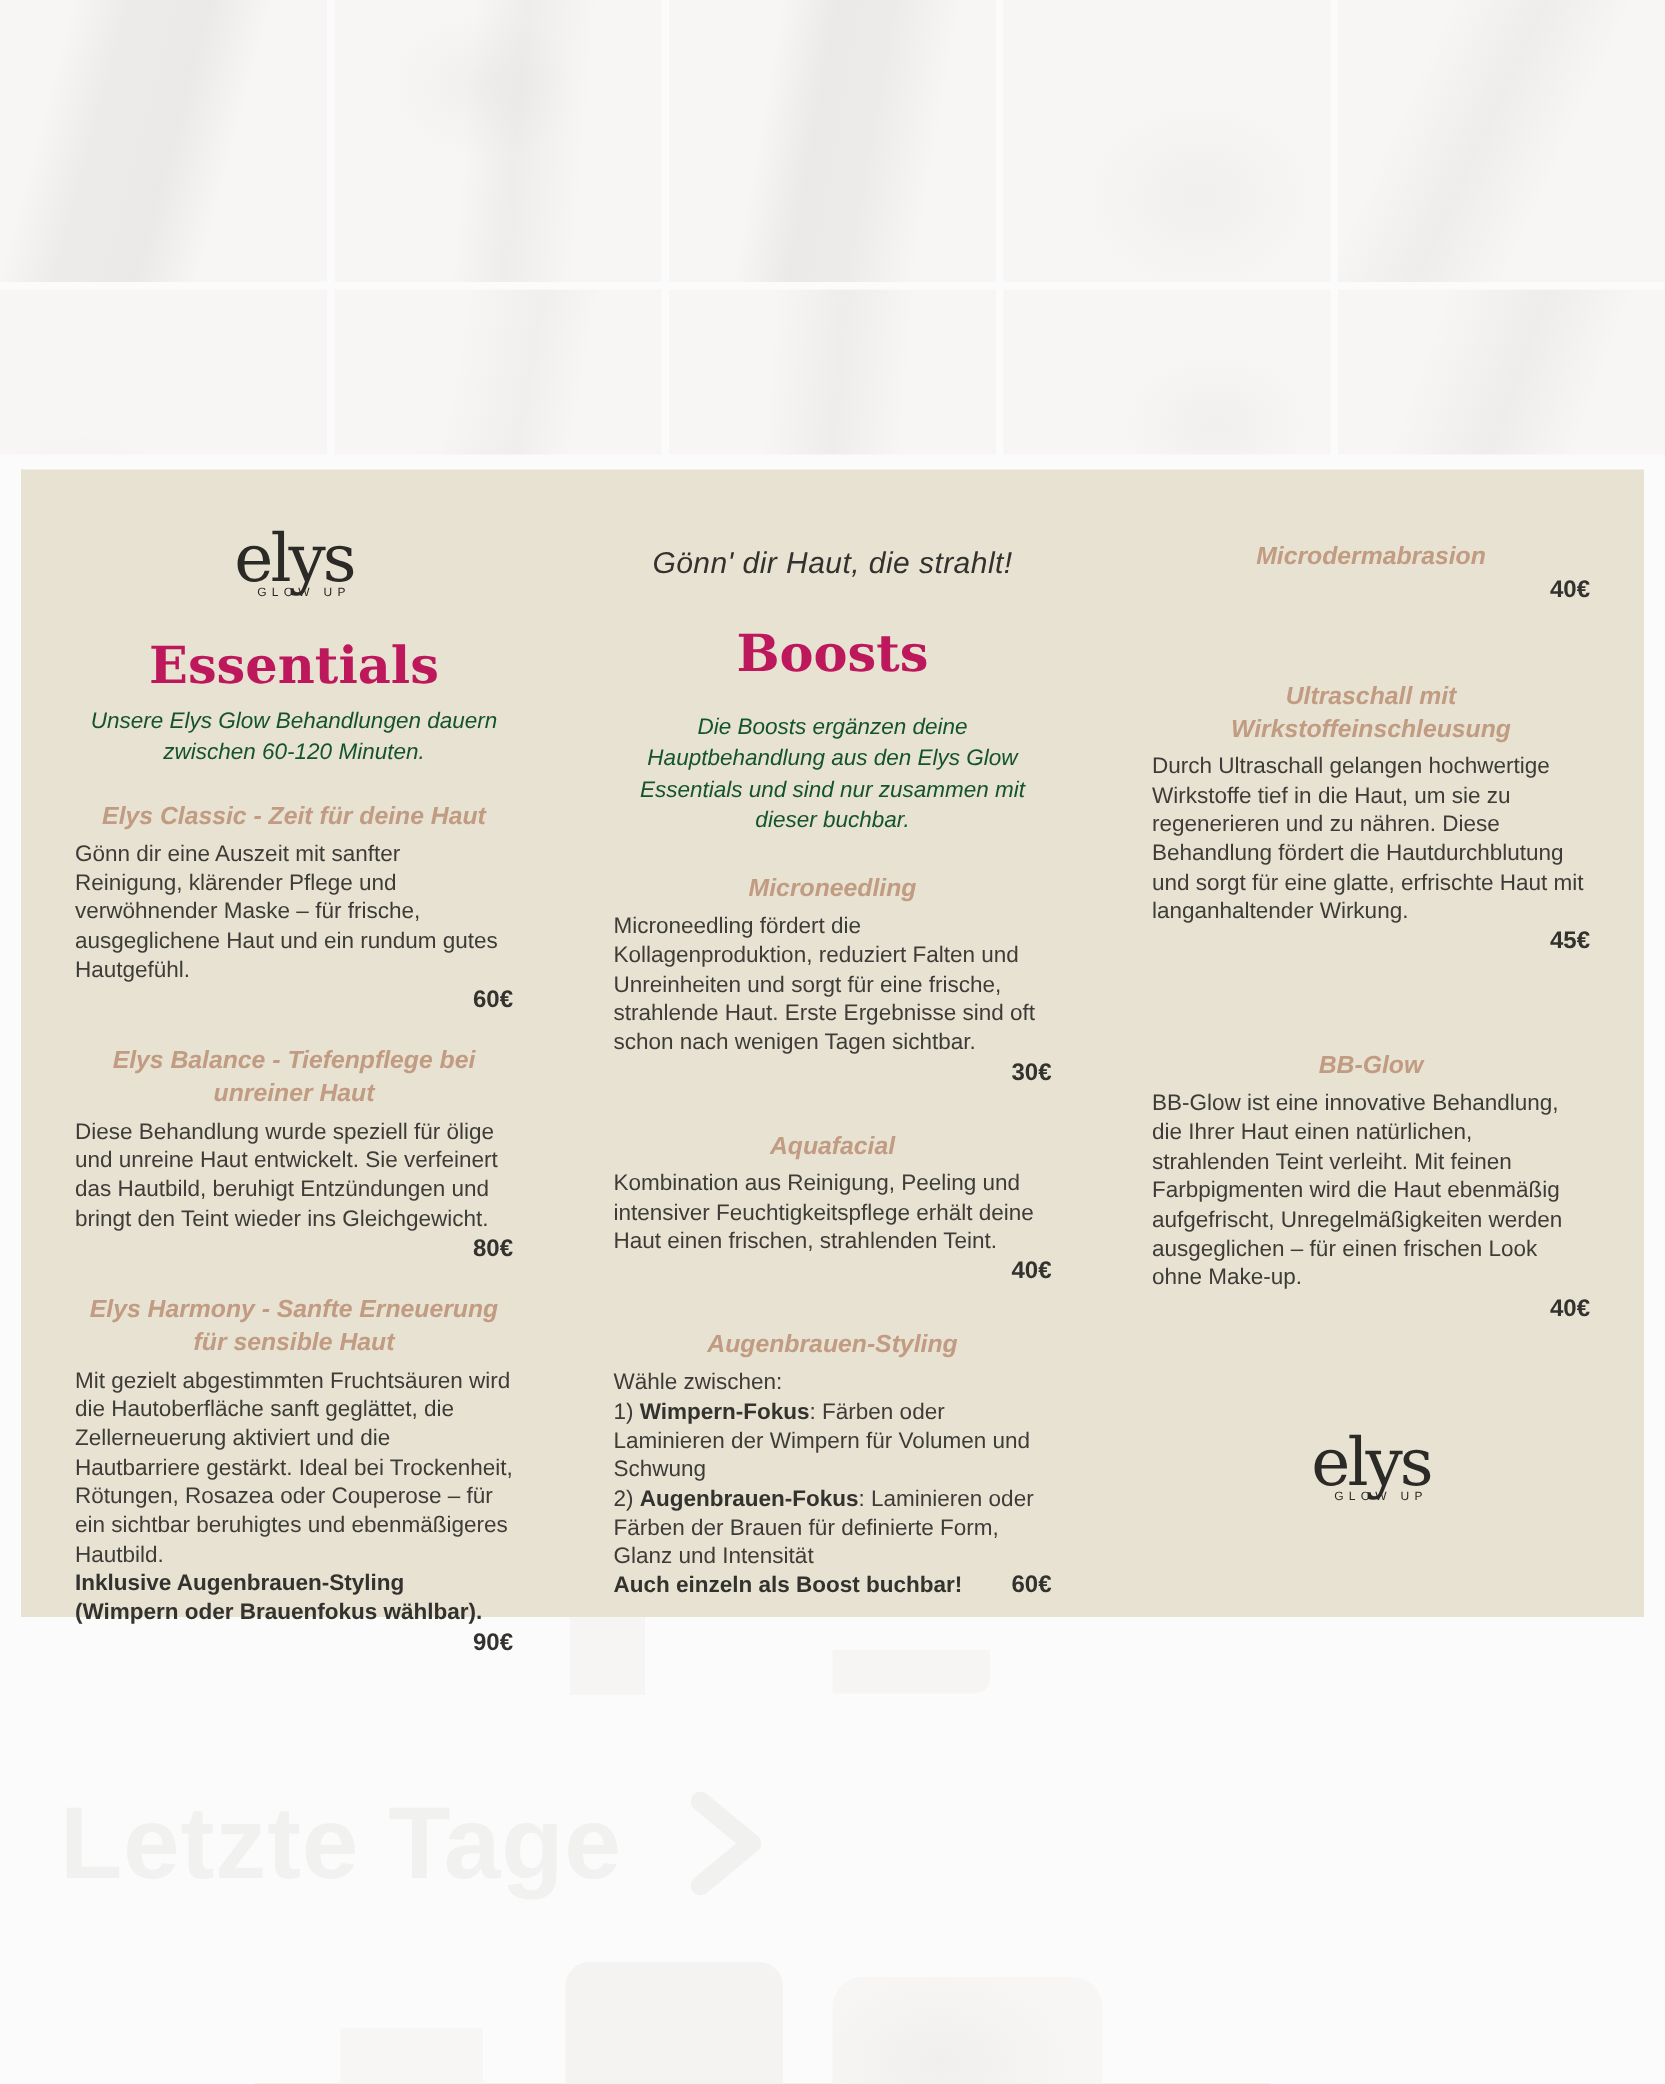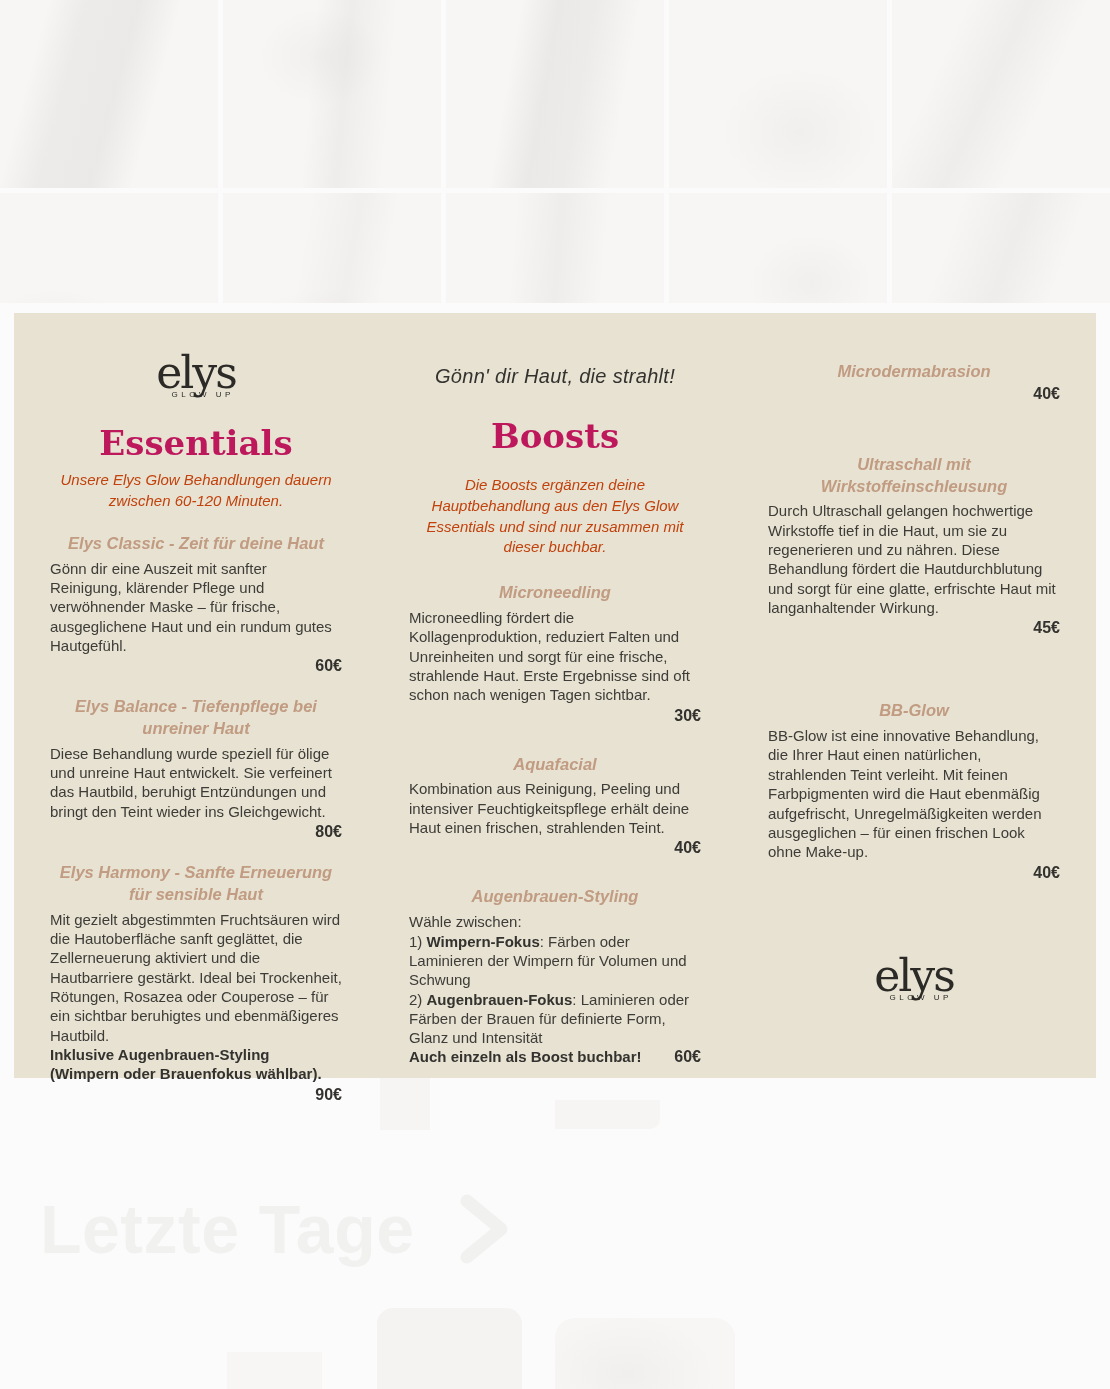--- a/index.html
+++ b/index.html
@@ -69,21 +69,21 @@
     color:#be185d;text-align:center;line-height:1.1;
   }
   .col1 .section-title{margin-top:24px;}
   .tagline{
     margin-top:52px;font-style:italic;font-size:20px;color:#33322f;
     text-align:center;letter-spacing:.3px;
   }
   .col2 .section-title{margin-top:30px;}
   .section-sub{
     margin-top:8px;font-style:italic;font-size:15px;line-height:1.38;
-    color:#c2410c;text-align:center;
+    color:#14532d;text-align:center;
   }
   .col2 .section-sub{margin-top:20px;}
 
   .item{margin-top:21px;}
   .item-title{
     font-style:italic;font-weight:bold;font-size:16.5px;line-height:1.32;
     color:#c19b82;text-align:center;
   }
   .item-desc{margin-top:4px;font-size:15px;line-height:1.29;color:#3e3c38;}
   .item-desc b{color:#33322f;}

